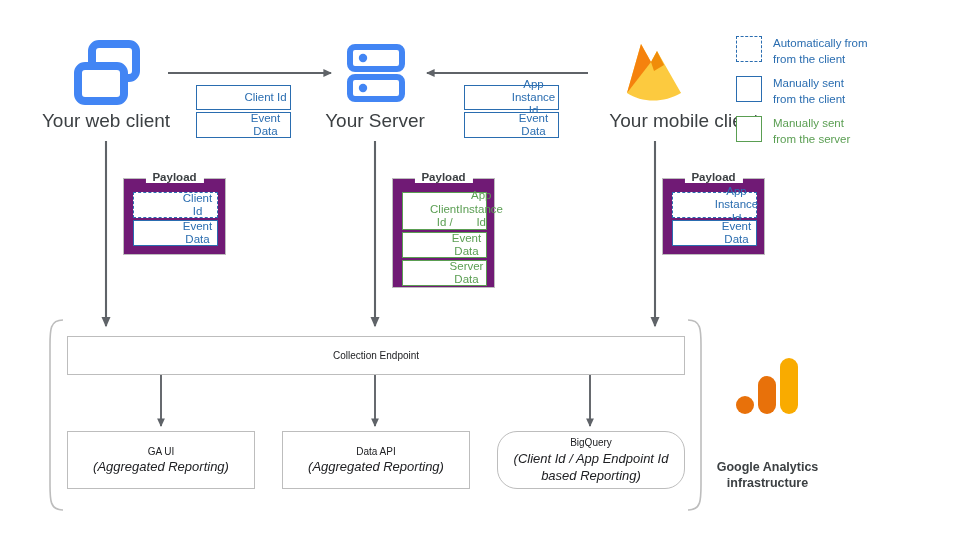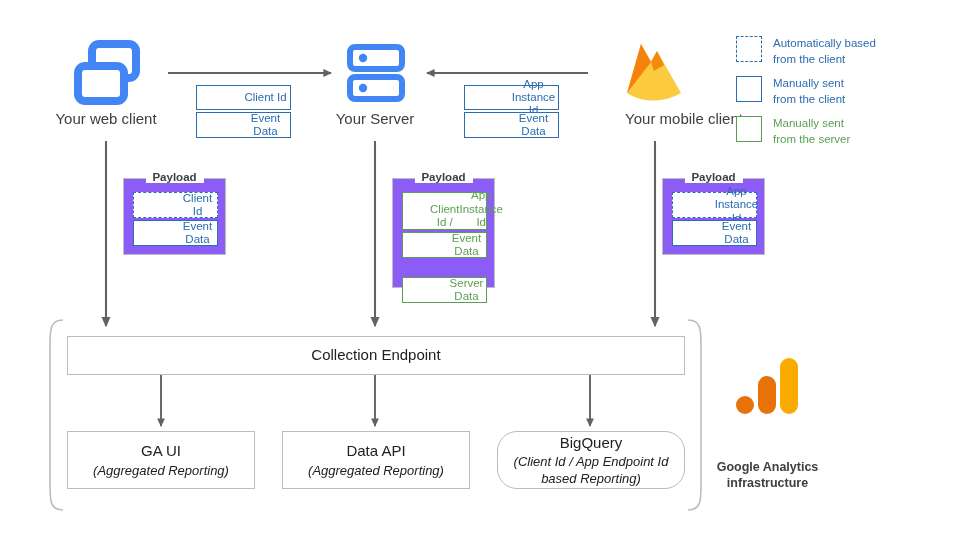--- a/index.html
+++ b/index.html
@@ -7,55 +7,55 @@
     width:960px;height:540px;background:#ffffff;
     font-family:"Liberation Sans",sans-serif;
     position:relative;overflow:hidden;
     -webkit-font-smoothing:antialiased;
   }
   .stage{position:absolute;left:0;top:0;width:960px;height:540px;}
   .abs{position:absolute;box-sizing:border-box;}
 
   
   .node-label{
-    font-size:15px;color:#3c4043;text-align:center;
+    font-size:19px;color:#3c4043;text-align:center;
     white-space:nowrap;
   }
 
   
   .chip{
     box-sizing:border-box;
     display:flex;align-items:center;justify-content:center;
     font-size:11.5px;line-height:1.15;text-align:center;padding-left:44px;
   }
   .chip-blue{border:1.4px solid #2a6db0;color:#2a6db0;background:#fff;}
   .chip-blue-dashed{border:1.4px dashed #2a6db0;color:#2a6db0;background:#fff;}
   .chip-green{border:1.4px solid #5a9e52;color:#5a9e52;background:#fff;}
 
   
   .payload{
-    border:1.2px solid #bdbdbd;background:#8b5cf6;
+    border:1.2px solid #bdbdbd;background:#701a75;
   }
   .payload-title{
     position:absolute;top:-8px;left:50%;transform:translateX(-50%);
     background:#fff;padding:0 7px;font-size:11.5px;font-weight:bold;
     color:#3c4043;white-space:nowrap;
   }
 
   
   .legend-sw{box-sizing:border-box;background:#fff;}
   .legend-txt{font-size:11.5px;line-height:1.35;white-space:nowrap;}
 
   
   .gbox{
     box-sizing:border-box;border:1.2px solid #bdbdbd;background:#fff;
     display:flex;flex-direction:column;align-items:center;justify-content:center;
     color:#202124;
   }
-  .gbox .t1{font-size:15px;line-height:1.35;}
+  .gbox .t1{font-size:10px;line-height:1.35;}
   .gbox .t2{font-size:13px;font-style:italic;line-height:1.32;text-align:center;}
 
   .ga-caption{
     font-size:12.5px;font-weight:bold;color:#3c4043;
     text-align:center;line-height:1.3;
   }
   svg{display:block;overflow:visible;}
 </style>
 </head>
 <body>
@@ -124,33 +124,33 @@
     <div class="abs chip chip-blue" style="left:9px;top:41px;width:85px;height:26px;">Event Data</div>
   </div>
 
   <div class="abs payload" style="left:392px;top:178px;width:103px;height:110px;">
     <span class="payload-title">Payload</span>
     <div class="abs chip chip-green" style="left:9px;top:13px;width:85px;height:38px;flex-direction:row;align-items:flex-end;">
       <span>Client Id /</span>
       <span>App Instance Id</span>
     </div>
     <div class="abs chip chip-green" style="left:9px;top:53px;width:85px;height:26px;">Event Data</div>
-    <div class="abs chip chip-green" style="left:9px;top:98px;width:85px;height:26px;">Server Data</div>
+    <div class="abs chip chip-green" style="left:9px;top:81px;width:85px;height:26px;">Server Data</div>
   </div>
 
   <div class="abs payload" style="left:662px;top:178px;width:103px;height:77px;">
     <span class="payload-title">Payload</span>
     <div class="abs chip chip-blue-dashed" style="left:9px;top:13px;width:85px;height:26px;">App Instance Id</div>
     <div class="abs chip chip-blue" style="left:9px;top:41px;width:85px;height:26px;">Event Data</div>
   </div>
 
   <div class="abs" style="left:736px;top:36px;width:215px;height:112px;">
     <div class="abs legend-sw" style="left:0;top:0;width:26px;height:26px;border:1.5px dashed #2a6db0;"></div>
     <div class="abs legend-txt" style="left:37px;top:0px;color:#2a6db0;">
-      <div>Automatically based</div>
+      <div>Automatically from</div>
       <div>from the client</div>
     </div>
 
     <div class="abs legend-sw" style="left:0;top:40px;width:26px;height:26px;border:1.5px solid #2a6db0;"></div>
     <div class="abs legend-txt" style="left:37px;top:40px;color:#2a6db0;">
       <div>Manually sent</div>
       <div>from the client</div>
     </div>
 
     <div class="abs legend-sw" style="left:0;top:80px;width:26px;height:26px;border:1.5px solid #5a9e52;"></div>

